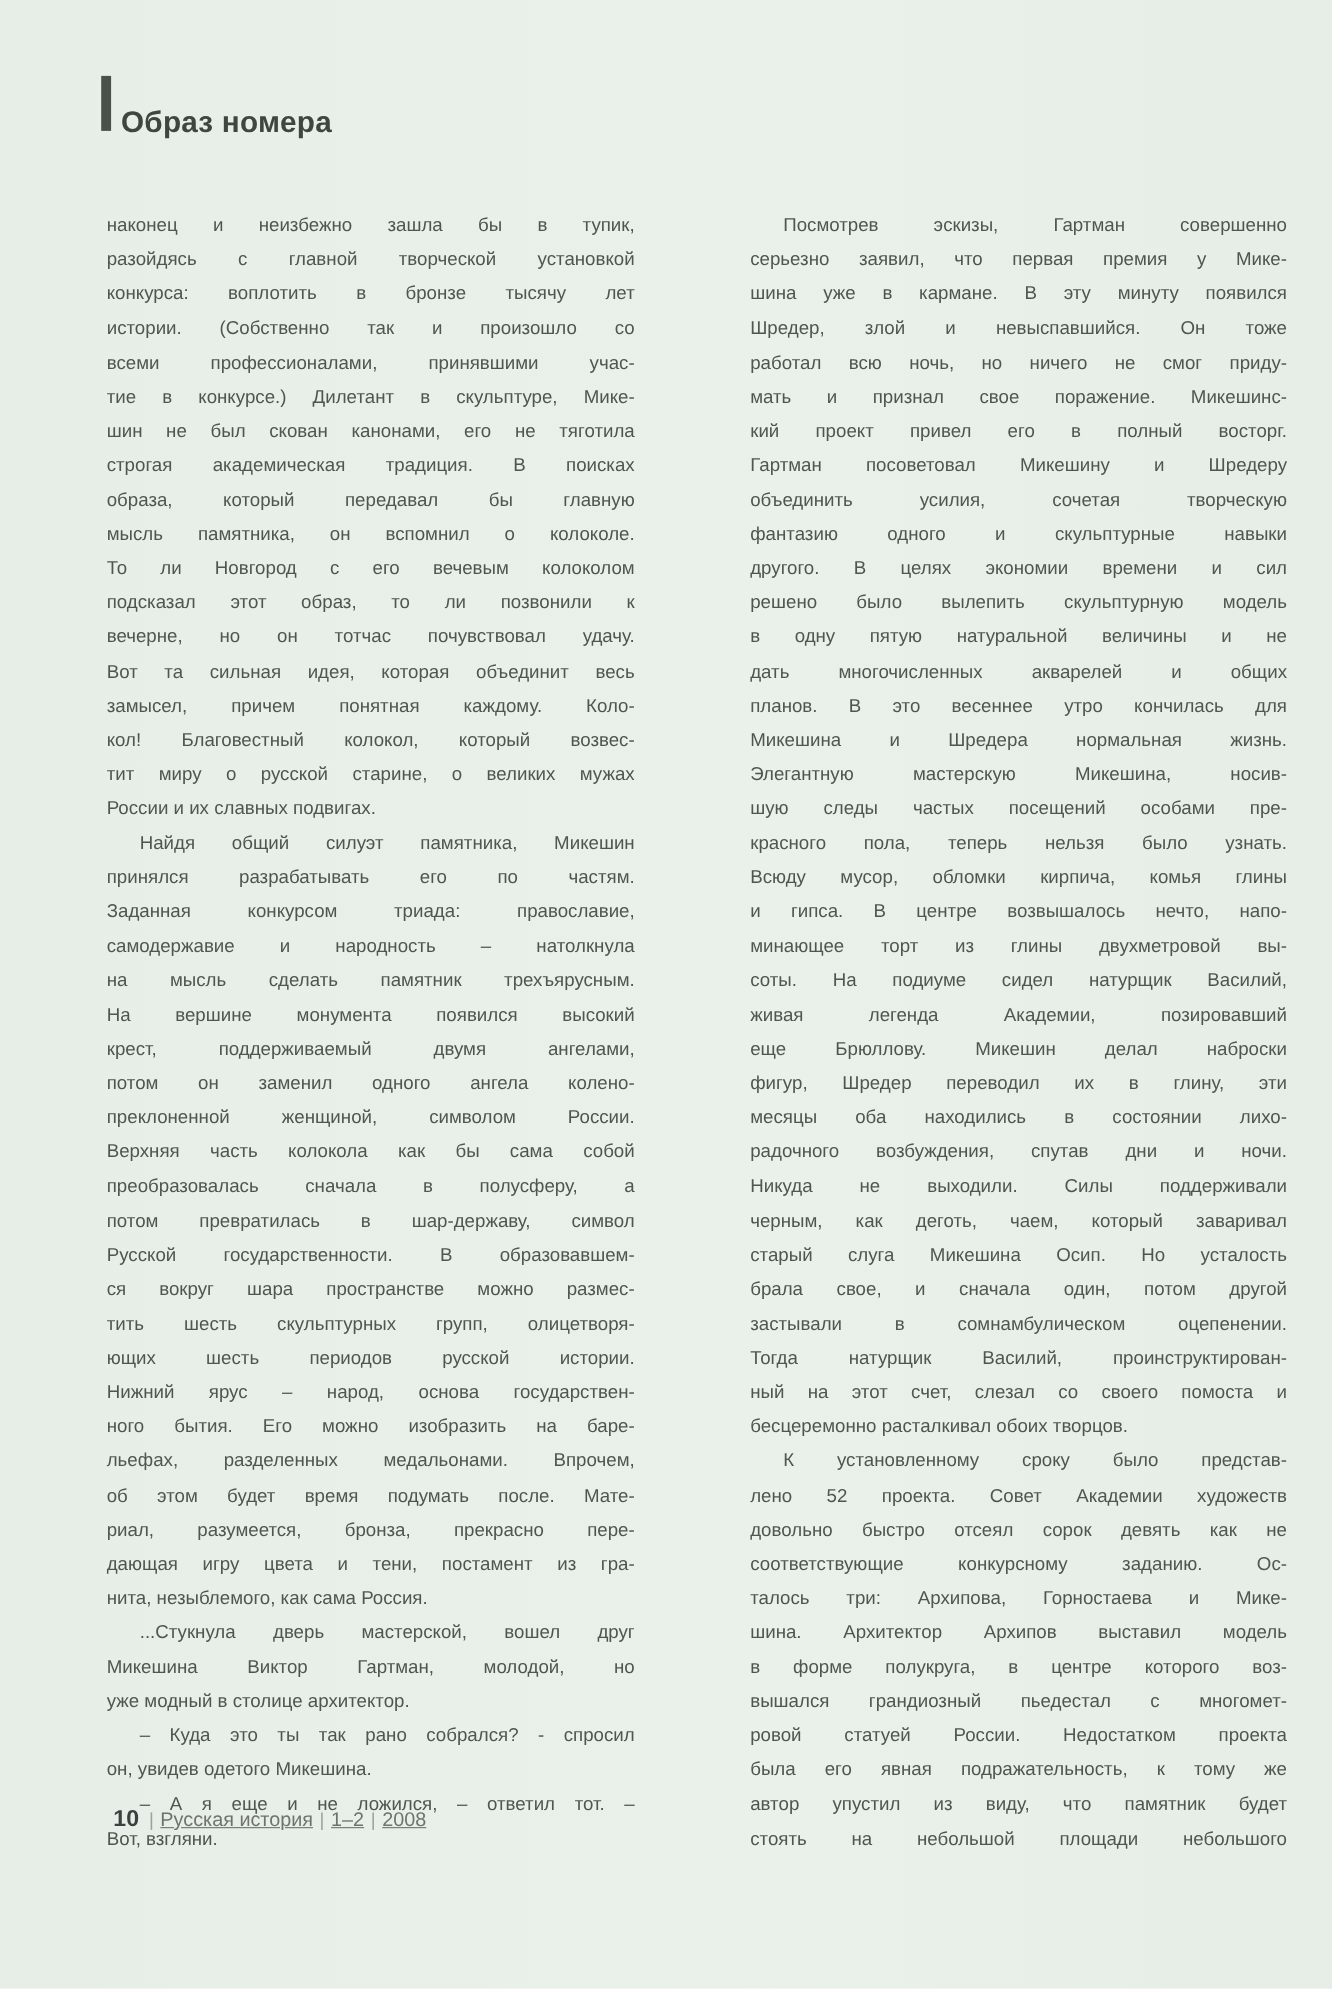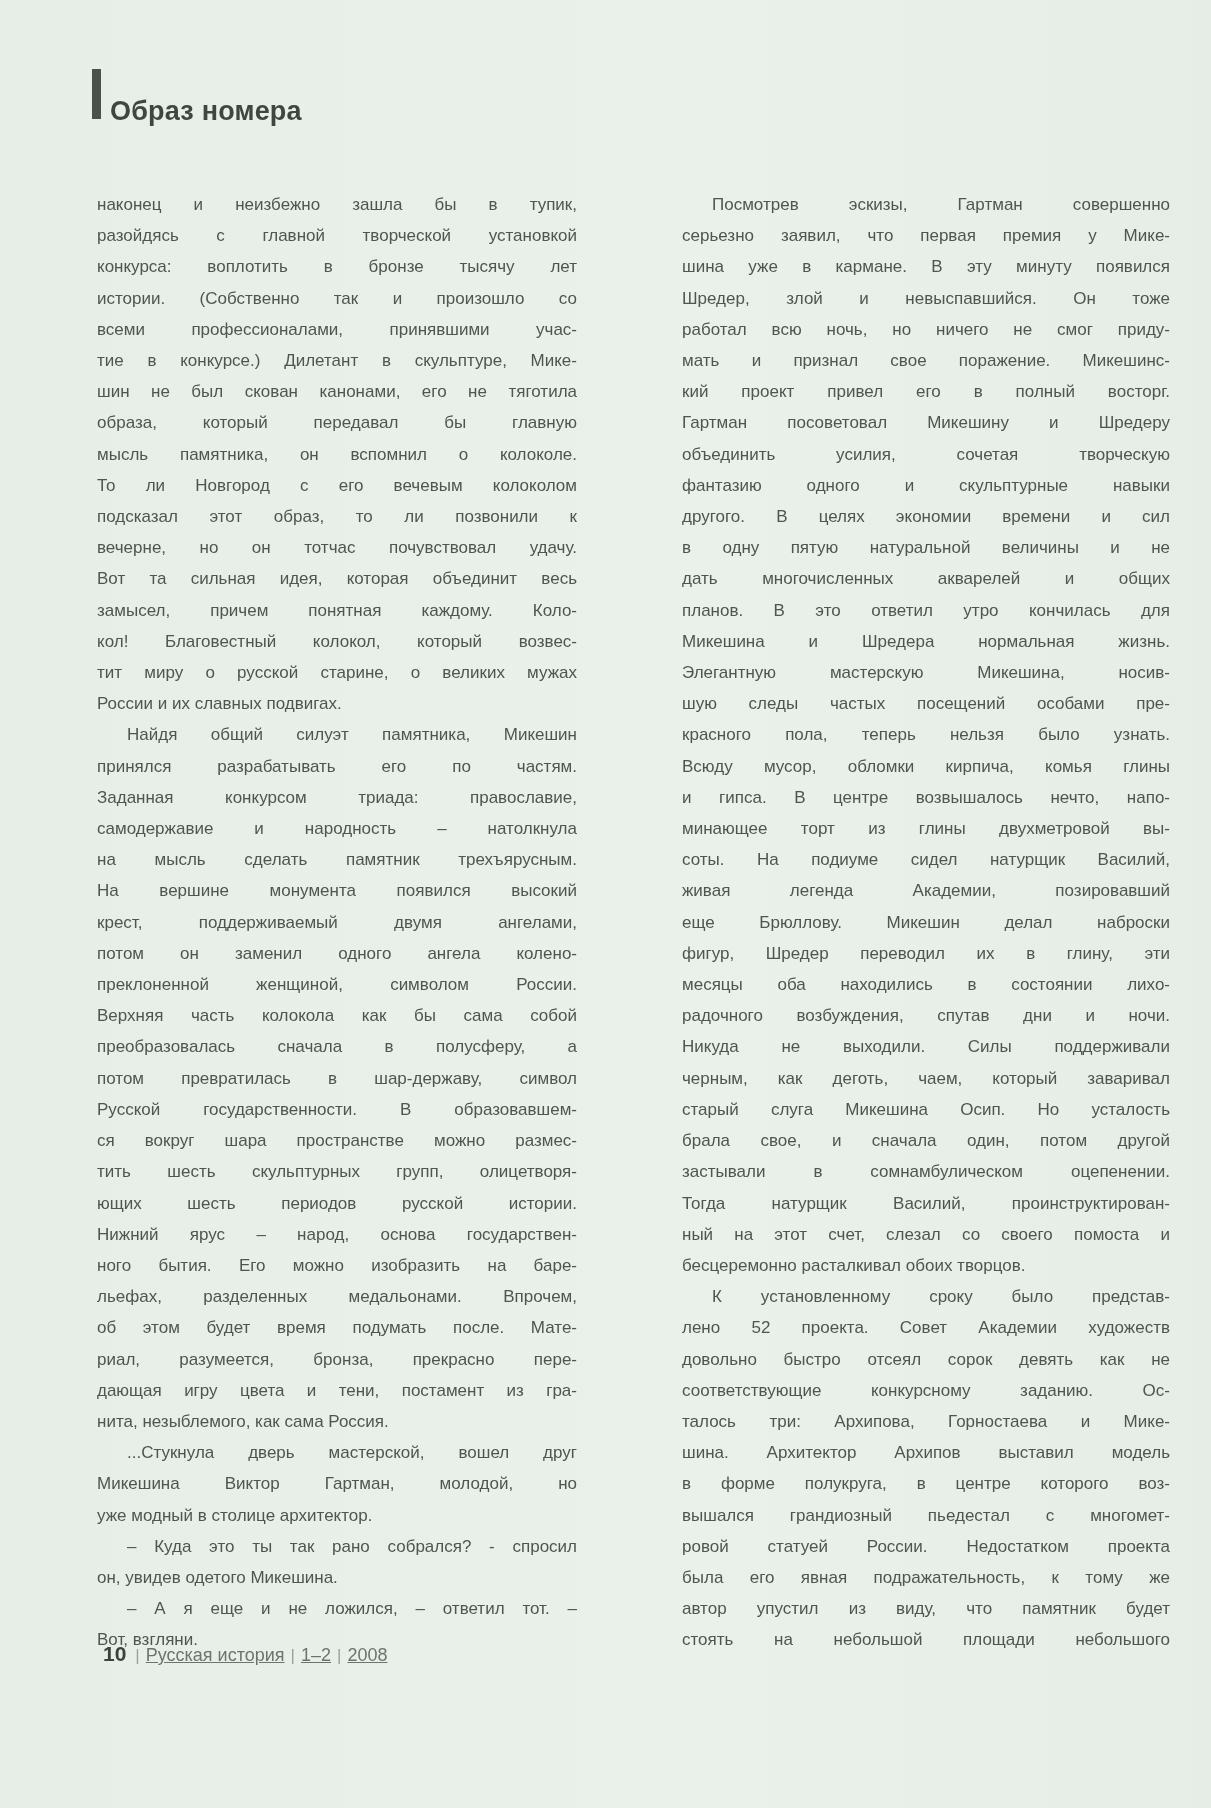--- a/index.html
+++ b/index.html
@@ -60,20 +60,21 @@
   <h1 class="section-title">Образ номера</h1>
 
   <div class="col col-left">
       <div class="line">наконец и неизбежно зашла бы в тупик,</div>
       <div class="line">разойдясь с главной творческой установкой</div>
       <div class="line">конкурса: воплотить в бронзе тысячу лет</div>
       <div class="line">истории. (Собственно так и произошло со</div>
       <div class="line">всеми профессионалами, принявшими учас-</div>
       <div class="line">тие в конкурсе.) Дилетант в скульптуре, Мике-</div>
       <div class="line">шин не был скован канонами, его не тяготила</div>
+      <div class="line">строгая академическая традиция. В поисках</div>
       <div class="line">образа, который передавал бы главную</div>
       <div class="line">мысль памятника, он вспомнил о колоколе.</div>
       <div class="line">То ли Новгород с его вечевым колоколом</div>
       <div class="line">подсказал этот образ, то ли позвонили к</div>
       <div class="line">вечерне, но он тотчас почувствовал удачу.</div>
       <div class="line">Вот та сильная идея, которая объединит весь</div>
       <div class="line">замысел, причем понятная каждому. Коло-</div>
       <div class="line">кол! Благовестный колокол, который возвес-</div>
       <div class="line">тит миру о русской старине, о великих мужах</div>
       <div class="line end">России и их славных подвигах.</div>
@@ -114,23 +115,24 @@
       <div class="line">серьезно заявил, что первая премия у Мике-</div>
       <div class="line">шина уже в кармане. В эту минуту появился</div>
       <div class="line">Шредер, злой и невыспавшийся. Он тоже</div>
       <div class="line">работал всю ночь, но ничего не смог приду-</div>
       <div class="line">мать и признал свое поражение. Микешинс-</div>
       <div class="line">кий проект привел его в полный восторг.</div>
       <div class="line">Гартман посоветовал Микешину и Шредеру</div>
       <div class="line">объединить усилия, сочетая творческую</div>
       <div class="line">фантазию одного и скульптурные навыки</div>
       <div class="line">другого. В целях экономии времени и сил</div>
+      <div class="line">решено было вылепить скульптурную модель</div>
       <div class="line">в одну пятую натуральной величины и не</div>
       <div class="line">дать многочисленных акварелей и общих</div>
-      <div class="line">планов. В это ответил утро кончилась для</div>
+      <div class="line">планов. В это весеннее утро кончилась для</div>
       <div class="line">Микешина и Шредера нормальная жизнь.</div>
       <div class="line">Элегантную мастерскую Микешина, носив-</div>
       <div class="line">шую следы частых посещений особами пре-</div>
       <div class="line">красного пола, теперь нельзя было узнать.</div>
       <div class="line">Всюду мусор, обломки кирпича, комья глины</div>
       <div class="line">и гипса. В центре возвышалось нечто, напо-</div>
       <div class="line">минающее торт из глины двухметровой вы-</div>
       <div class="line">соты. На подиуме сидел натурщик Василий,</div>
       <div class="line">живая легенда Академии, позировавший</div>
       <div class="line">еще Брюллову. Микешин делал наброски</div>

